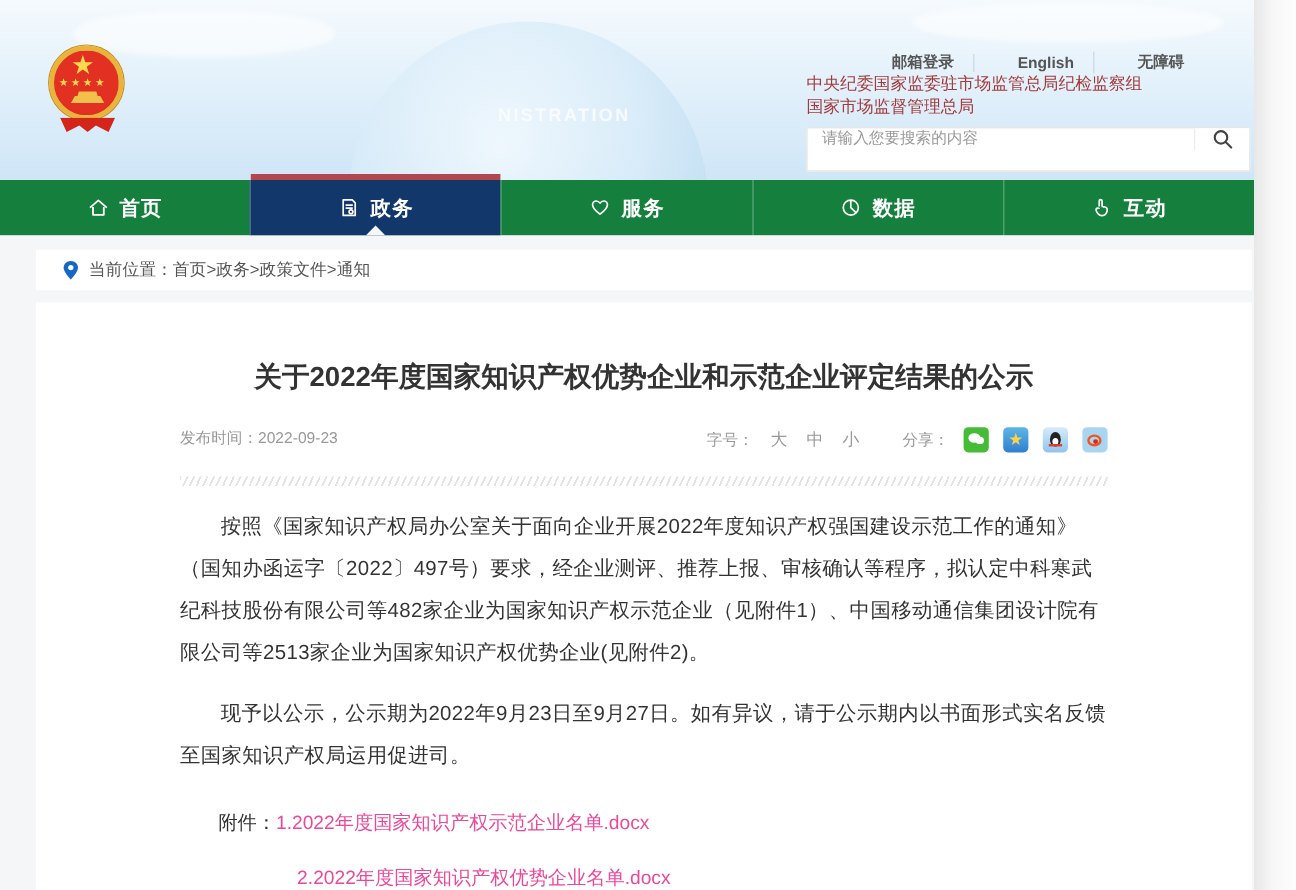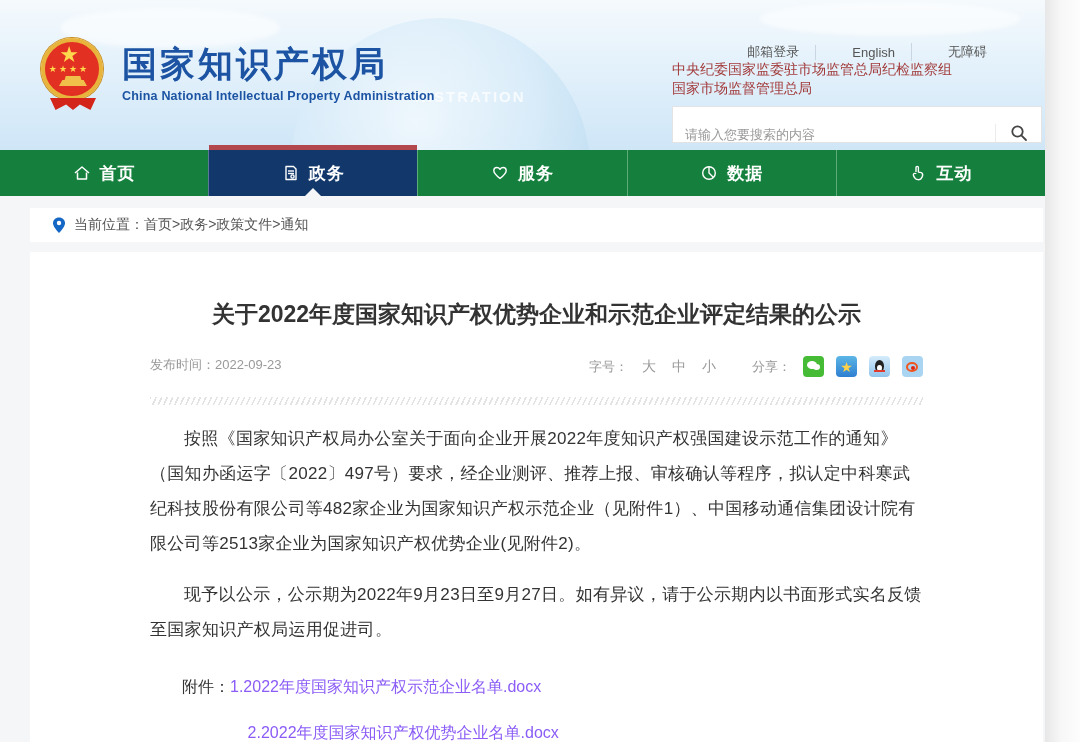--- a/index.html
+++ b/index.html
@@ -32,27 +32,27 @@
     background:#f0c04a; clip-path:polygon(0 100%,12% 40%,20% 40%,24% 0,76% 0,80% 40%,88% 40%,100% 100%); }
   .emblem .ribbon { position:absolute; left:12px; top:62px; width:46px; height:12px;
     background:#d4251a; clip-path:polygon(0 0,100% 0,88% 100%,65% 55%,50% 100%,35% 55%,12% 100%); }
   .logo-text { margin-left:14px; padding-top:8px; }
   .logo-title { font-size:35px; font-weight:bold; color:#1c54a3; letter-spacing:3px; line-height:40px; }
   .logo-sub { margin-top:5px; font-size:12.5px; font-weight:bold; color:#1c54a3; letter-spacing:.2px; }
   .watermark { position:absolute; left:415px; top:88px; font-size:15px; font-weight:bold;
     color:rgba(255,255,255,.75); letter-spacing:2px; }
 
   .top-links { position:absolute; right:42px; top:43px; display:flex; align-items:center; font-size:13px; color:#555; }
-  .top-links a { color:#555; text-decoration:none; padding:0 16px; cursor:pointer; }
+  .top-links a { color:#555; text-decoration:none; padding:0 16px; cursor:pointer;font-weight:bold; }
   .top-links a + a { border-left:1px solid #c9d6e2;padding-left:36px; }
   .agency-links { position:absolute; left:672px; top:60px; line-height:19px; }
   .agency-links a { display:block; color:#a23b3b; font-size:14px; text-decoration:none; cursor:pointer; }
 
   .search-bar { position:absolute; left:672px; top:106px; width:370px; height:37px; background:#fff;
-    border:1px solid #e3e3e3; display:flex; align-items:flex-end; }
+    border:1px solid #e3e3e3; display:flex; align-items:flex-start; }
   .search-bar input { flex:1; border:none; outline:none; padding:0 12px; font-size:13px; color:#333;
     font-family:inherit; background:transparent; }
   .search-bar input::placeholder { color:#999; }
   .search-btn { width:46px; display:flex; align-items:center; justify-content:center;
     border-left:1px solid #ececec; cursor:pointer; background:#fff; }
 
   
   .main-nav { position:relative; display:flex; height:46px; background:#15803d; }
   .nav-item { position:relative; flex:1; display:flex; align-items:center; justify-content:center;
     gap:9px; color:#fff; font-size:17px; font-weight:bold; letter-spacing:1px; cursor:pointer; }
@@ -95,44 +95,40 @@
   .si-weibo b { position:absolute; left:9px; top:10px; width:4px; height:4px; border-radius:50%; background:#e3240f; }
 
   .hatch-divider { margin-top:20px; height:8px;
     background:repeating-linear-gradient(115deg,#e3e3e3 0 1.5px,transparent 1.5px 5px); }
 
   .art-body p { margin-top:16px; font-size:17px; color:#333; line-height:35px; text-indent:2em;
     letter-spacing:.3px; }
   .attachments { margin-top:26px; font-size:16px; color:#333; }
   .att-line1 { text-indent:2em; line-height:28px; }
   .att-line2 { margin-left:6.1em; margin-top:18px; line-height:28px; }
-  .attachments a { color:#8b5cf6; text-decoration:none; cursor:pointer; }
+  .attachments a { color:#ec4899; text-decoration:none; cursor:pointer; }
 </style>
 </head>
 <body>
 
 <div class="page">
 
   <div class="site-header">
     <div class="globe"></div>
     <div class="cloud c1"></div>
     <div class="cloud c2"></div>
     <div class="watermark">NISTRATION</div>
 
     <div class="logo-wrap">
       <div class="emblem">
         <span class="ring"></span>
         <span class="bigstar">★</span>
         <span class="smallstars">★★★★</span>
         <span class="gate"></span>
         <span class="ribbon"></span>
-      </div>
-      <div class="logo-text">
-        <div class="logo-title">国家知识产权局</div>
-        <div class="logo-sub">China National Intellectual Property Administration</div>
       </div>
     </div>
 
     <div class="top-links">
       <a>邮箱登录</a>
       <a>English</a>
       <a>无障碍</a>
     </div>
 
     <div class="agency-links">

